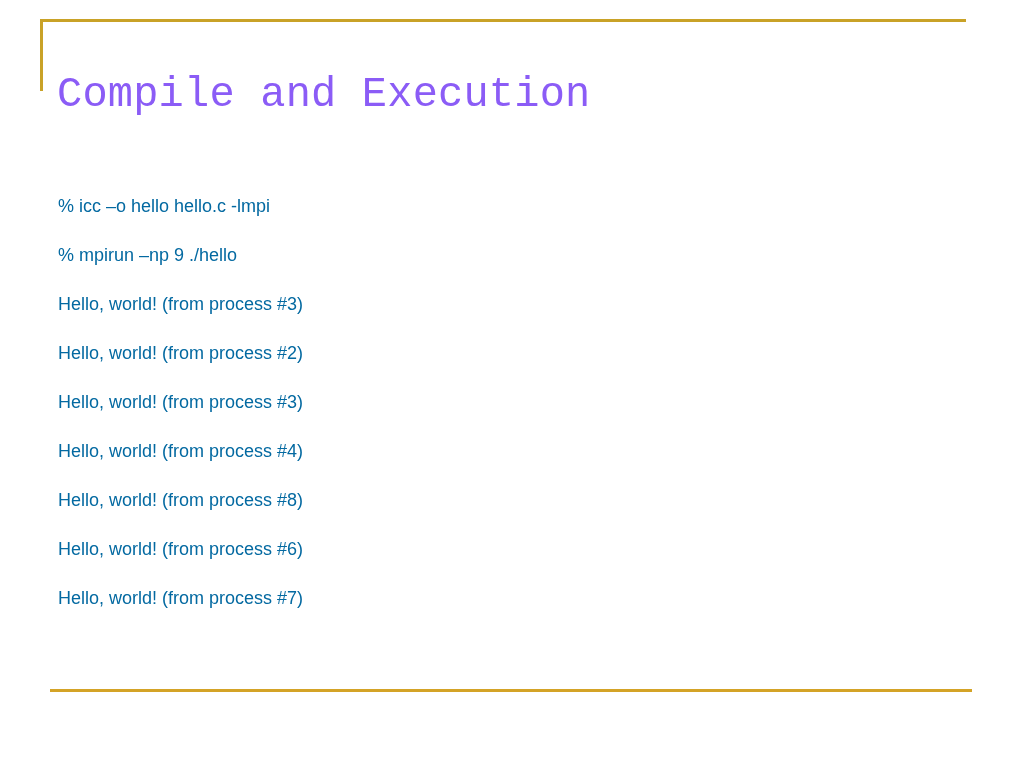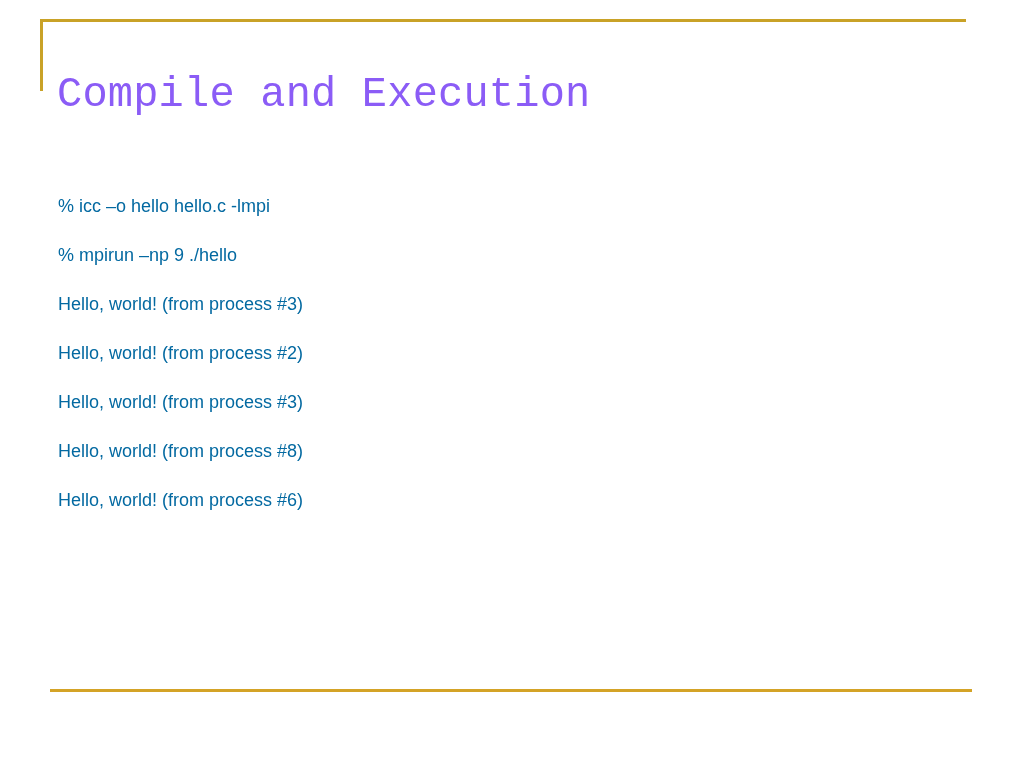--- a/index.html
+++ b/index.html
@@ -89,19 +89,21 @@
   <div class="title-rule-left"></div>
 
   <h1 class="slide-title">Compile and Execution</h1>
 
   <div class="body-block">
     <div class="body-line">% icc –o hello hello.c -lmpi</div>
     <div class="body-line">% mpirun –np 9 ./hello</div>
     <div class="body-line">Hello, world! (from process #3)</div>
     <div class="body-line">Hello, world! (from process #2)</div>
     <div class="body-line">Hello, world! (from process #3)</div>
+    <div class="body-line">Hello, world! (from process #4)</div>
     <div class="body-line">Hello, world! (from process #8)</div>
     <div class="body-line">Hello, world! (from process #6)</div>
+    <div class="body-line">Hello, world! (from process #7)</div>
   </div>
 
   <div class="footer-rule"></div>
 
 </div>
 
 </body></html>

